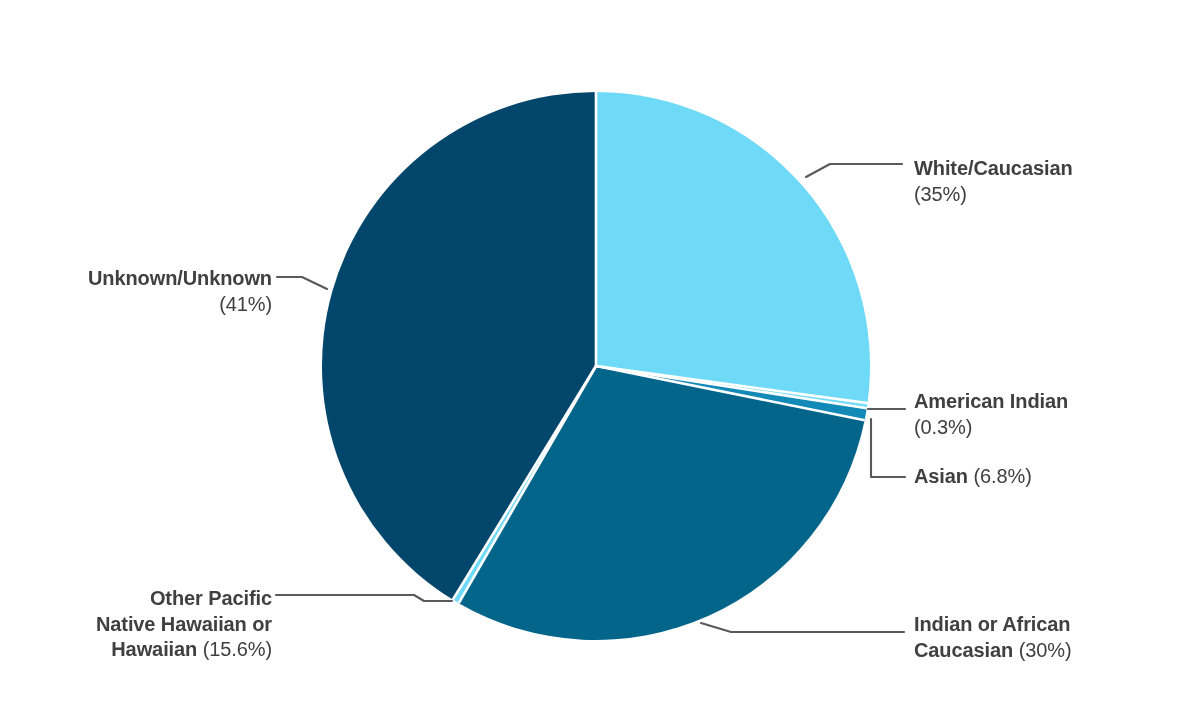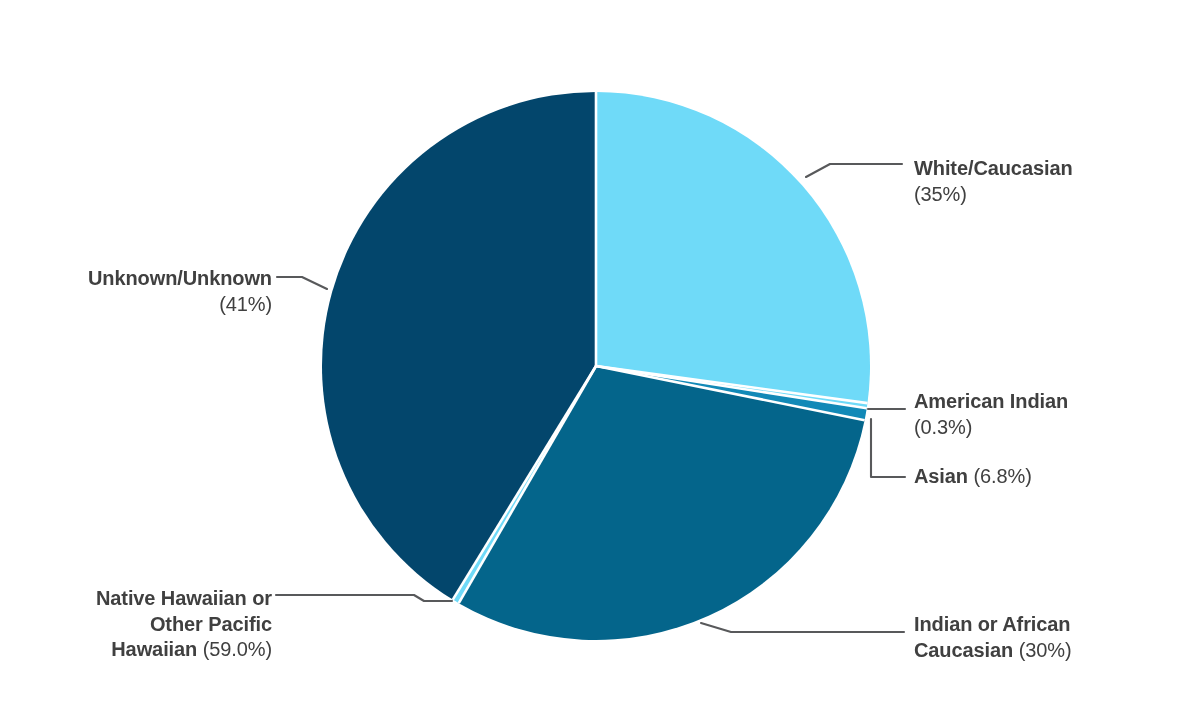--- a/index.html
+++ b/index.html
@@ -106,23 +106,23 @@
   <div class="label-block lbl-right lbl-asian">
     <div><span class="lname">Asian</span><span>&nbsp;</span><span class="lval">(6.8%)</span></div>
   </div>
 
   <div class="label-block lbl-right lbl-black">
     <div><span class="lname">Indian or African</span></div>
     <div><span class="lname">Caucasian</span><span>&nbsp;</span><span class="lval">(30%)</span></div>
   </div>
 
   <div class="label-block lbl-left lbl-nhopi">
+    <div><span class="lname">Other Pacific</span></div>
     <div><span class="lname">Native Hawaiian or</span></div>
-    <div><span class="lname">Other Pacific</span></div>
-    <div><span class="lname">Hawaiian</span><span>&nbsp;</span><span class="lval">(59.0%)</span></div>
+    <div><span class="lname">Hawaiian</span><span>&nbsp;</span><span class="lval">(15.6%)</span></div>
   </div>
 
   <div class="label-block lbl-left lbl-unknown">
     <div><span class="lname">Unknown/Unknown</span></div>
     <div><span class="lval">(41%)</span></div>
   </div>
 
 </div>
 
 </body></html>

